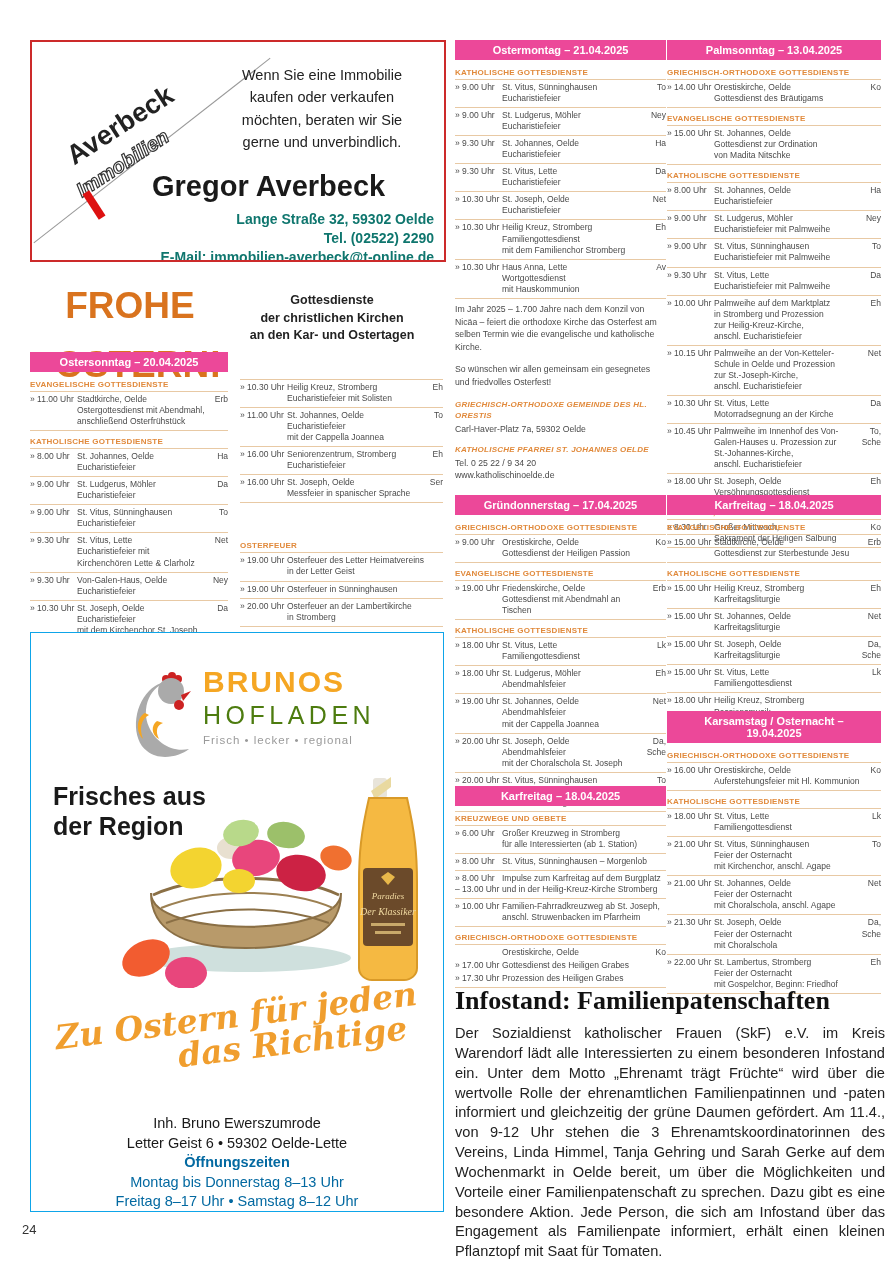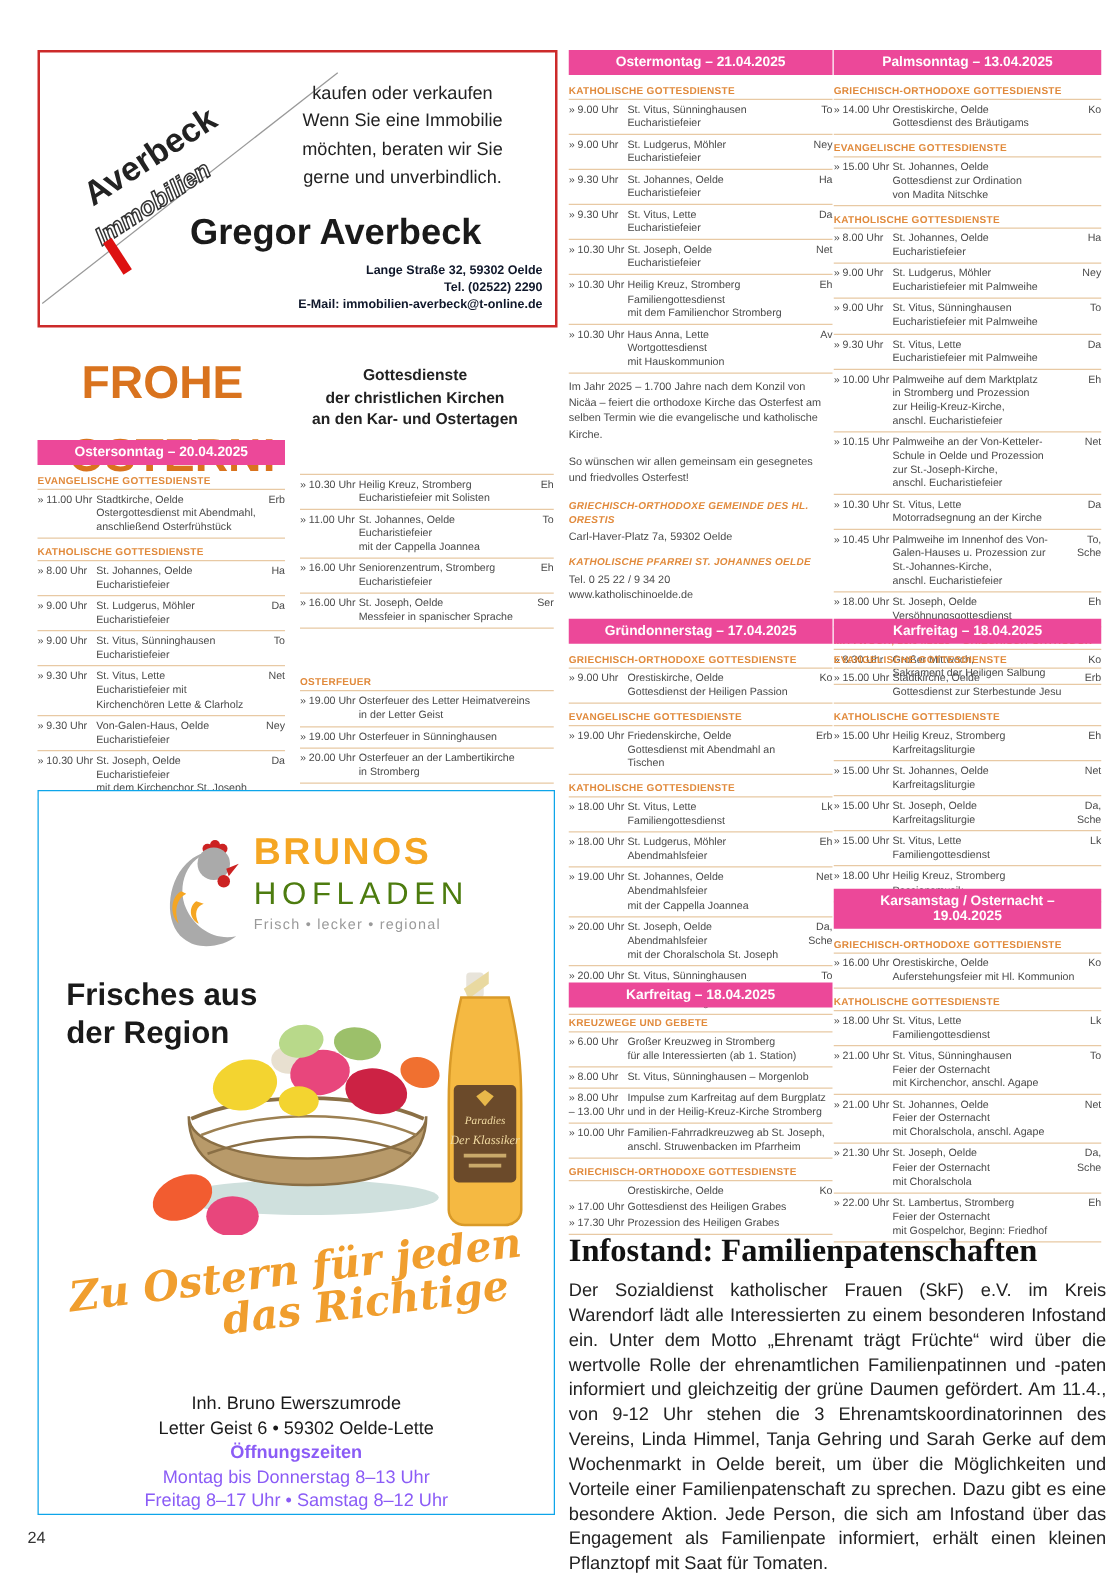--- a/index.html
+++ b/index.html
@@ -31,21 +31,21 @@
              transform:rotate(-33deg);letter-spacing:0;}
   .avb-name2{position:absolute;left:38px;top:110px;font-size:20px;font-weight:bold;font-style:italic;
              color:#fff;-webkit-text-stroke:1.2px #333;transform:rotate(-33deg);}
   .avb-red{position:absolute;left:58px;top:148px;width:8px;height:30px;background:#dd1111;
            transform:rotate(-33deg);}
   .avb-intro{position:absolute;left:170px;top:22px;width:240px;text-align:center;
              font-size:14.5px;line-height:1.55;color:#222;}
   .avb-gname{position:absolute;left:120px;top:128px;width:292px;text-align:left;
              font-size:29px;font-weight:bold;color:#1a1a1a;}
   .avb-addr{position:absolute;right:10px;top:168px;text-align:right;
-            font-size:10px;font-weight:bold;color:#0f172a;line-height:1.35;}
+            font-size:14px;font-weight:bold;color:#0f766e;line-height:1.35;}
 
   
   .frohe{left:55px;top:276px;width:150px;text-align:center;color:#d9731e;
          font-size:37px;font-weight:bold;line-height:1.6;}
   .gdsub{left:232px;top:292px;width:200px;text-align:center;color:#222;
          font-size:12.5px;font-weight:bold;line-height:1.4;}
 
   
   .brunos{left:30px;top:632px;width:412px;height:578px;border:1px solid #0ea5e9;background:#fff;overflow:hidden;}
   .br-logo{position:absolute;left:88px;top:28px;width:95px;height:105px;}
@@ -56,21 +56,21 @@
   .br-claim{position:absolute;left:22px;top:148px;font-size:25px;font-weight:bold;color:#1a1a1a;line-height:1.2;}
   .br-img{position:absolute;left:60px;top:140px;width:350px;height:215px;}
   .br-script{position:absolute;left:25px;top:362px;width:380px;color:#f09e2e;
              font-family:"DejaVu Serif",serif;font-style:italic;font-weight:bold;
              transform:rotate(-7deg);}
   .br-s1{font-size:33px;}
   .br-s2{font-size:33px;text-align:right;margin-top:-6px;padding-right:30px;}
   .br-addr{position:absolute;left:0;top:480px;width:412px;text-align:center;
            font-size:14.5px;color:#1a1a1a;line-height:1.4;}
   .br-hours{position:absolute;left:0;top:520px;width:412px;text-align:center;
-            font-size:14.5px;color:#8b5cf6;line-height:1.35;}
+            font-size:14.5px;color:#0369a1;line-height:1.35;}
   .br-hours .ht{font-weight:bold;}
 
   
   .infotext{left:455px;top:303px;width:211px;font-size:8.7px;line-height:1.45;color:#4a4a4a;}
   .infotext p{margin:0 0 10px;}
   .contact{margin-top:9px;}
   .contact .clabel{color:#e18a3c;font-size:8px;font-weight:bold;letter-spacing:.03em;margin-bottom:1px;font-style:italic;}
   .contact .cline{font-size:8.7px;line-height:1.4;}
 
   
@@ -85,22 +85,22 @@
 <body>
 
 <div class="abs avb">
   <div class="avb-logo">
     <div class="avb-line"></div>
     <div class="avb-name1">Averbeck</div>
     <div class="avb-name2">Immobilien</div>
     <div class="avb-red"></div>
   </div>
   <div class="avb-intro">
+    <div>Wenn Sie eine Immobilie</div>
     <div>kaufen  oder verkaufen</div>
-    <div>Wenn Sie eine Immobilie</div>
     <div>möchten, beraten wir Sie</div>
     <div>gerne und unverbindlich.</div>
   </div>
   <div class="avb-gname">Gregor Averbeck</div>
   <div class="avb-addr">
     <div>Lange Straße 32, 59302 Oelde</div>
     <div>Tel. (02522) 2290</div>
     <div>E-Mail: immobilien-averbeck@t-online.de</div>
   </div>
 </div>

